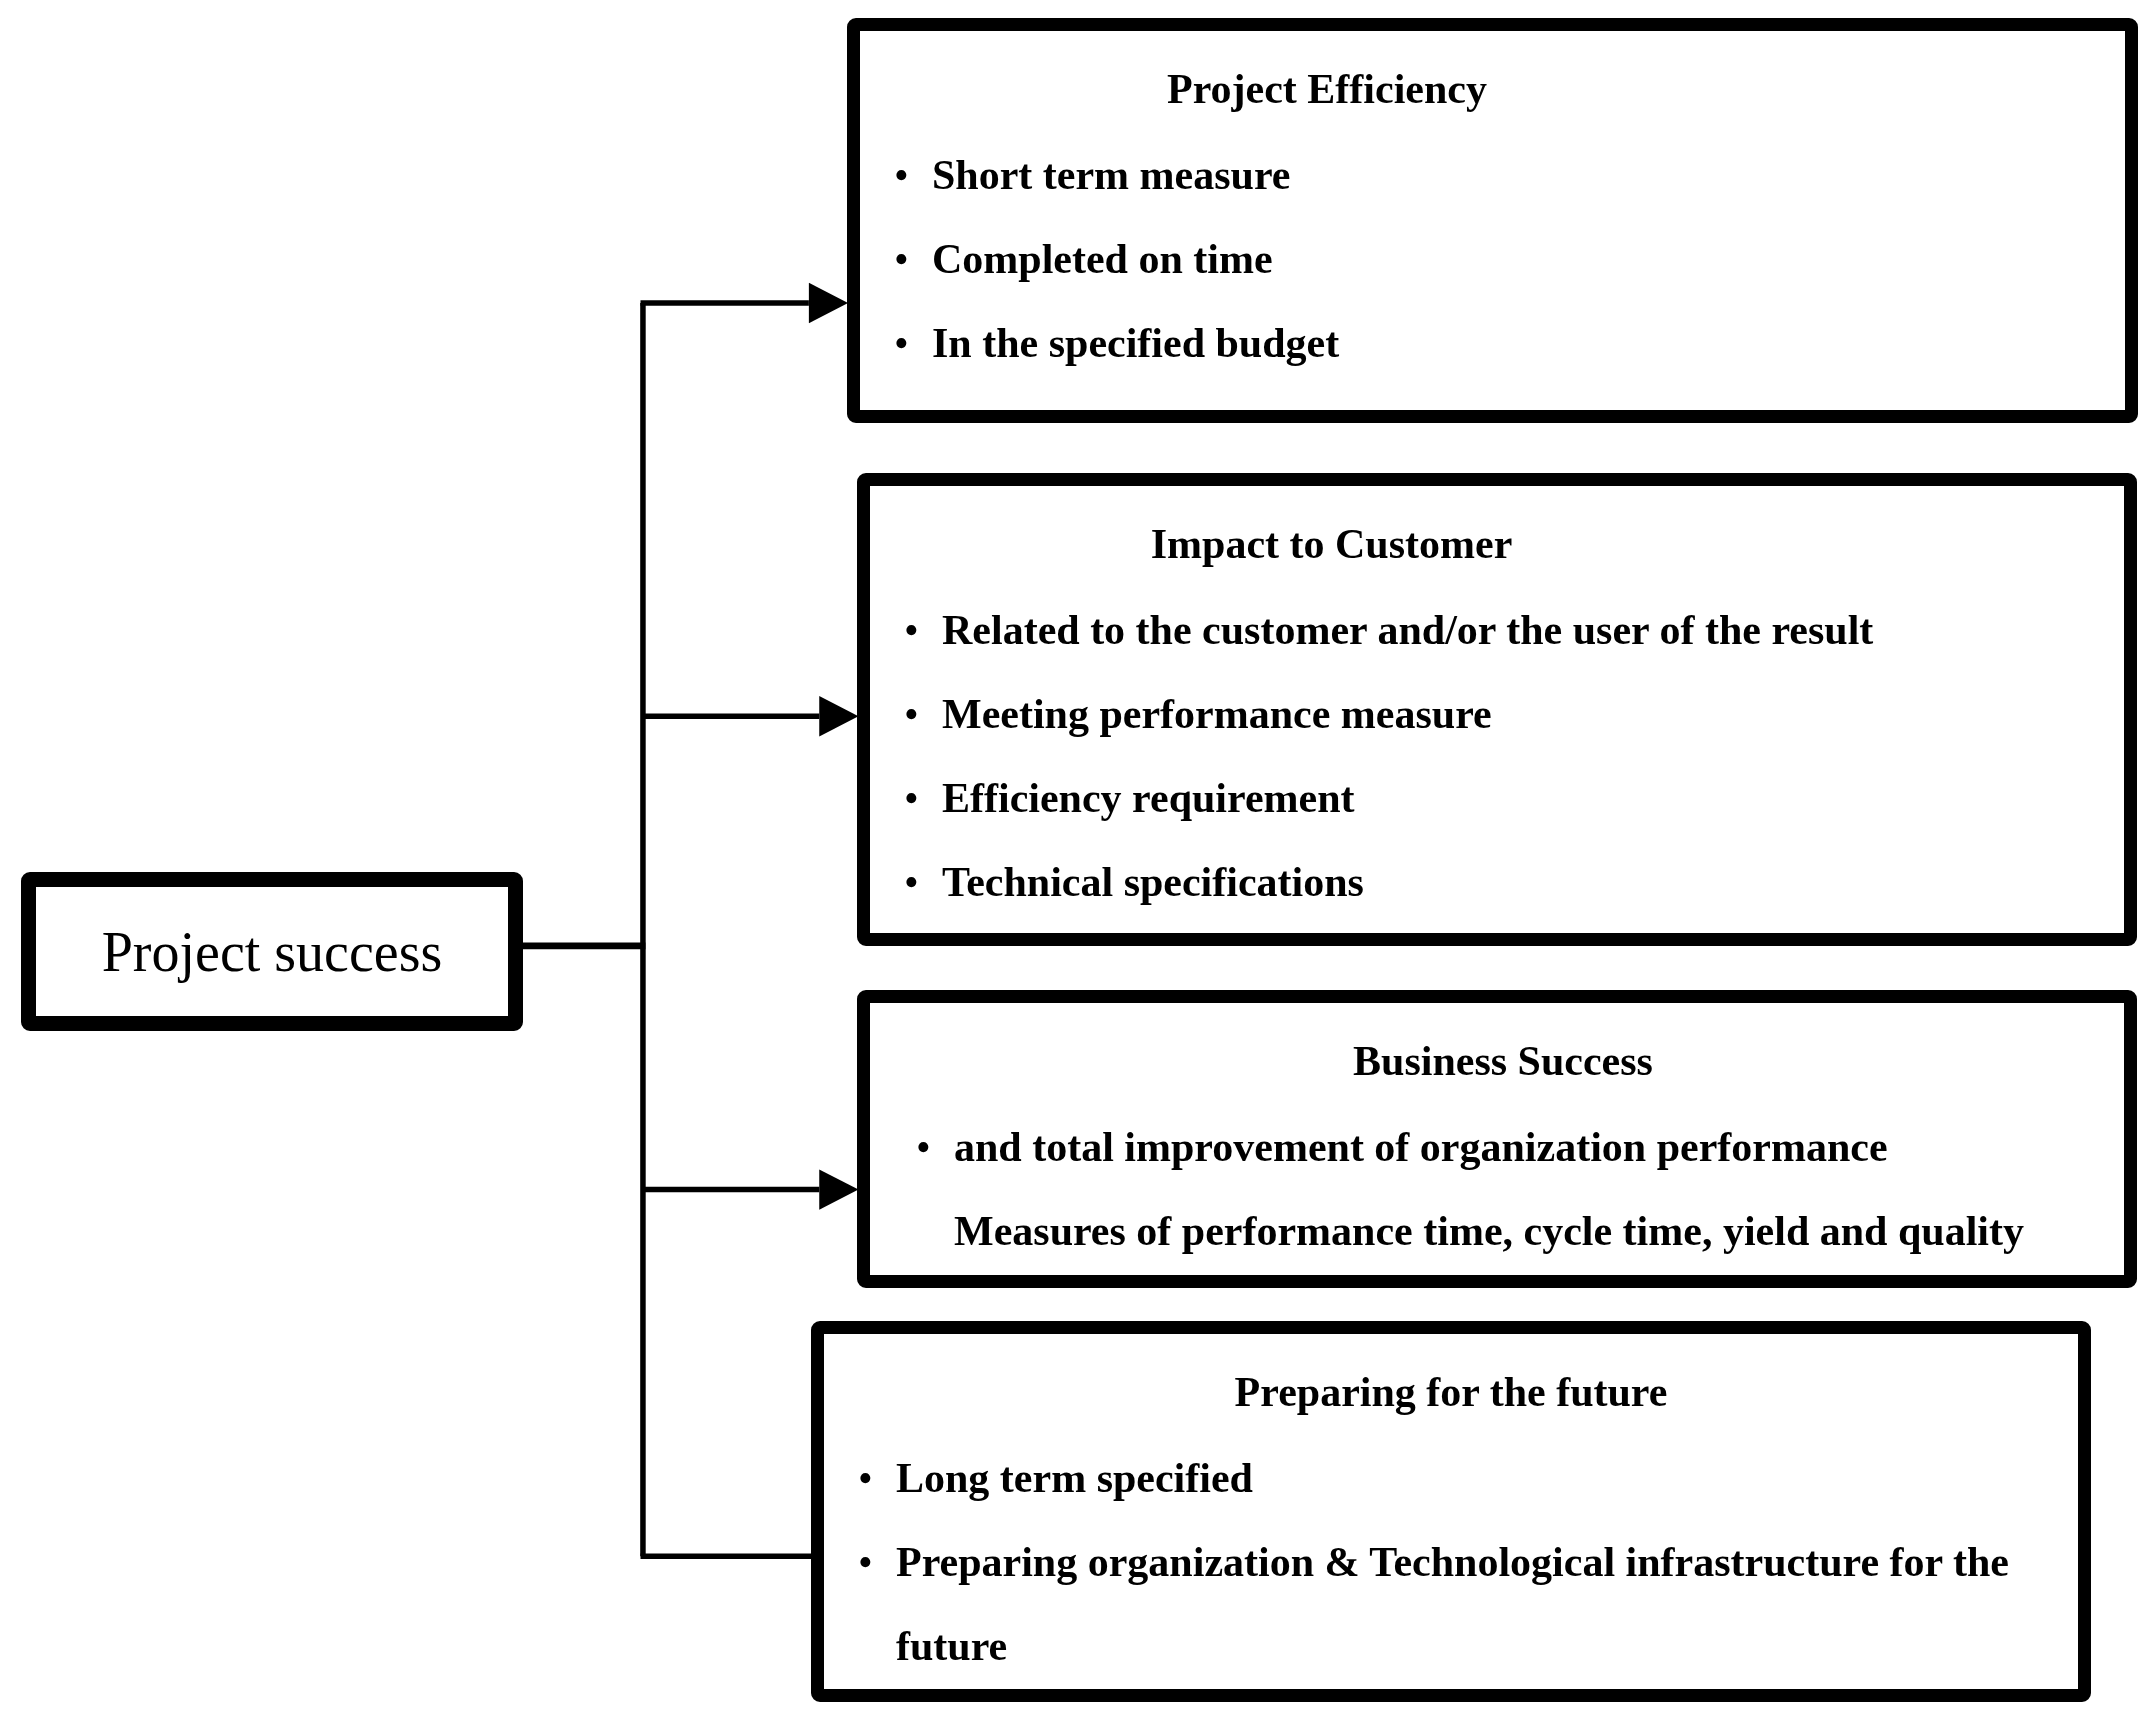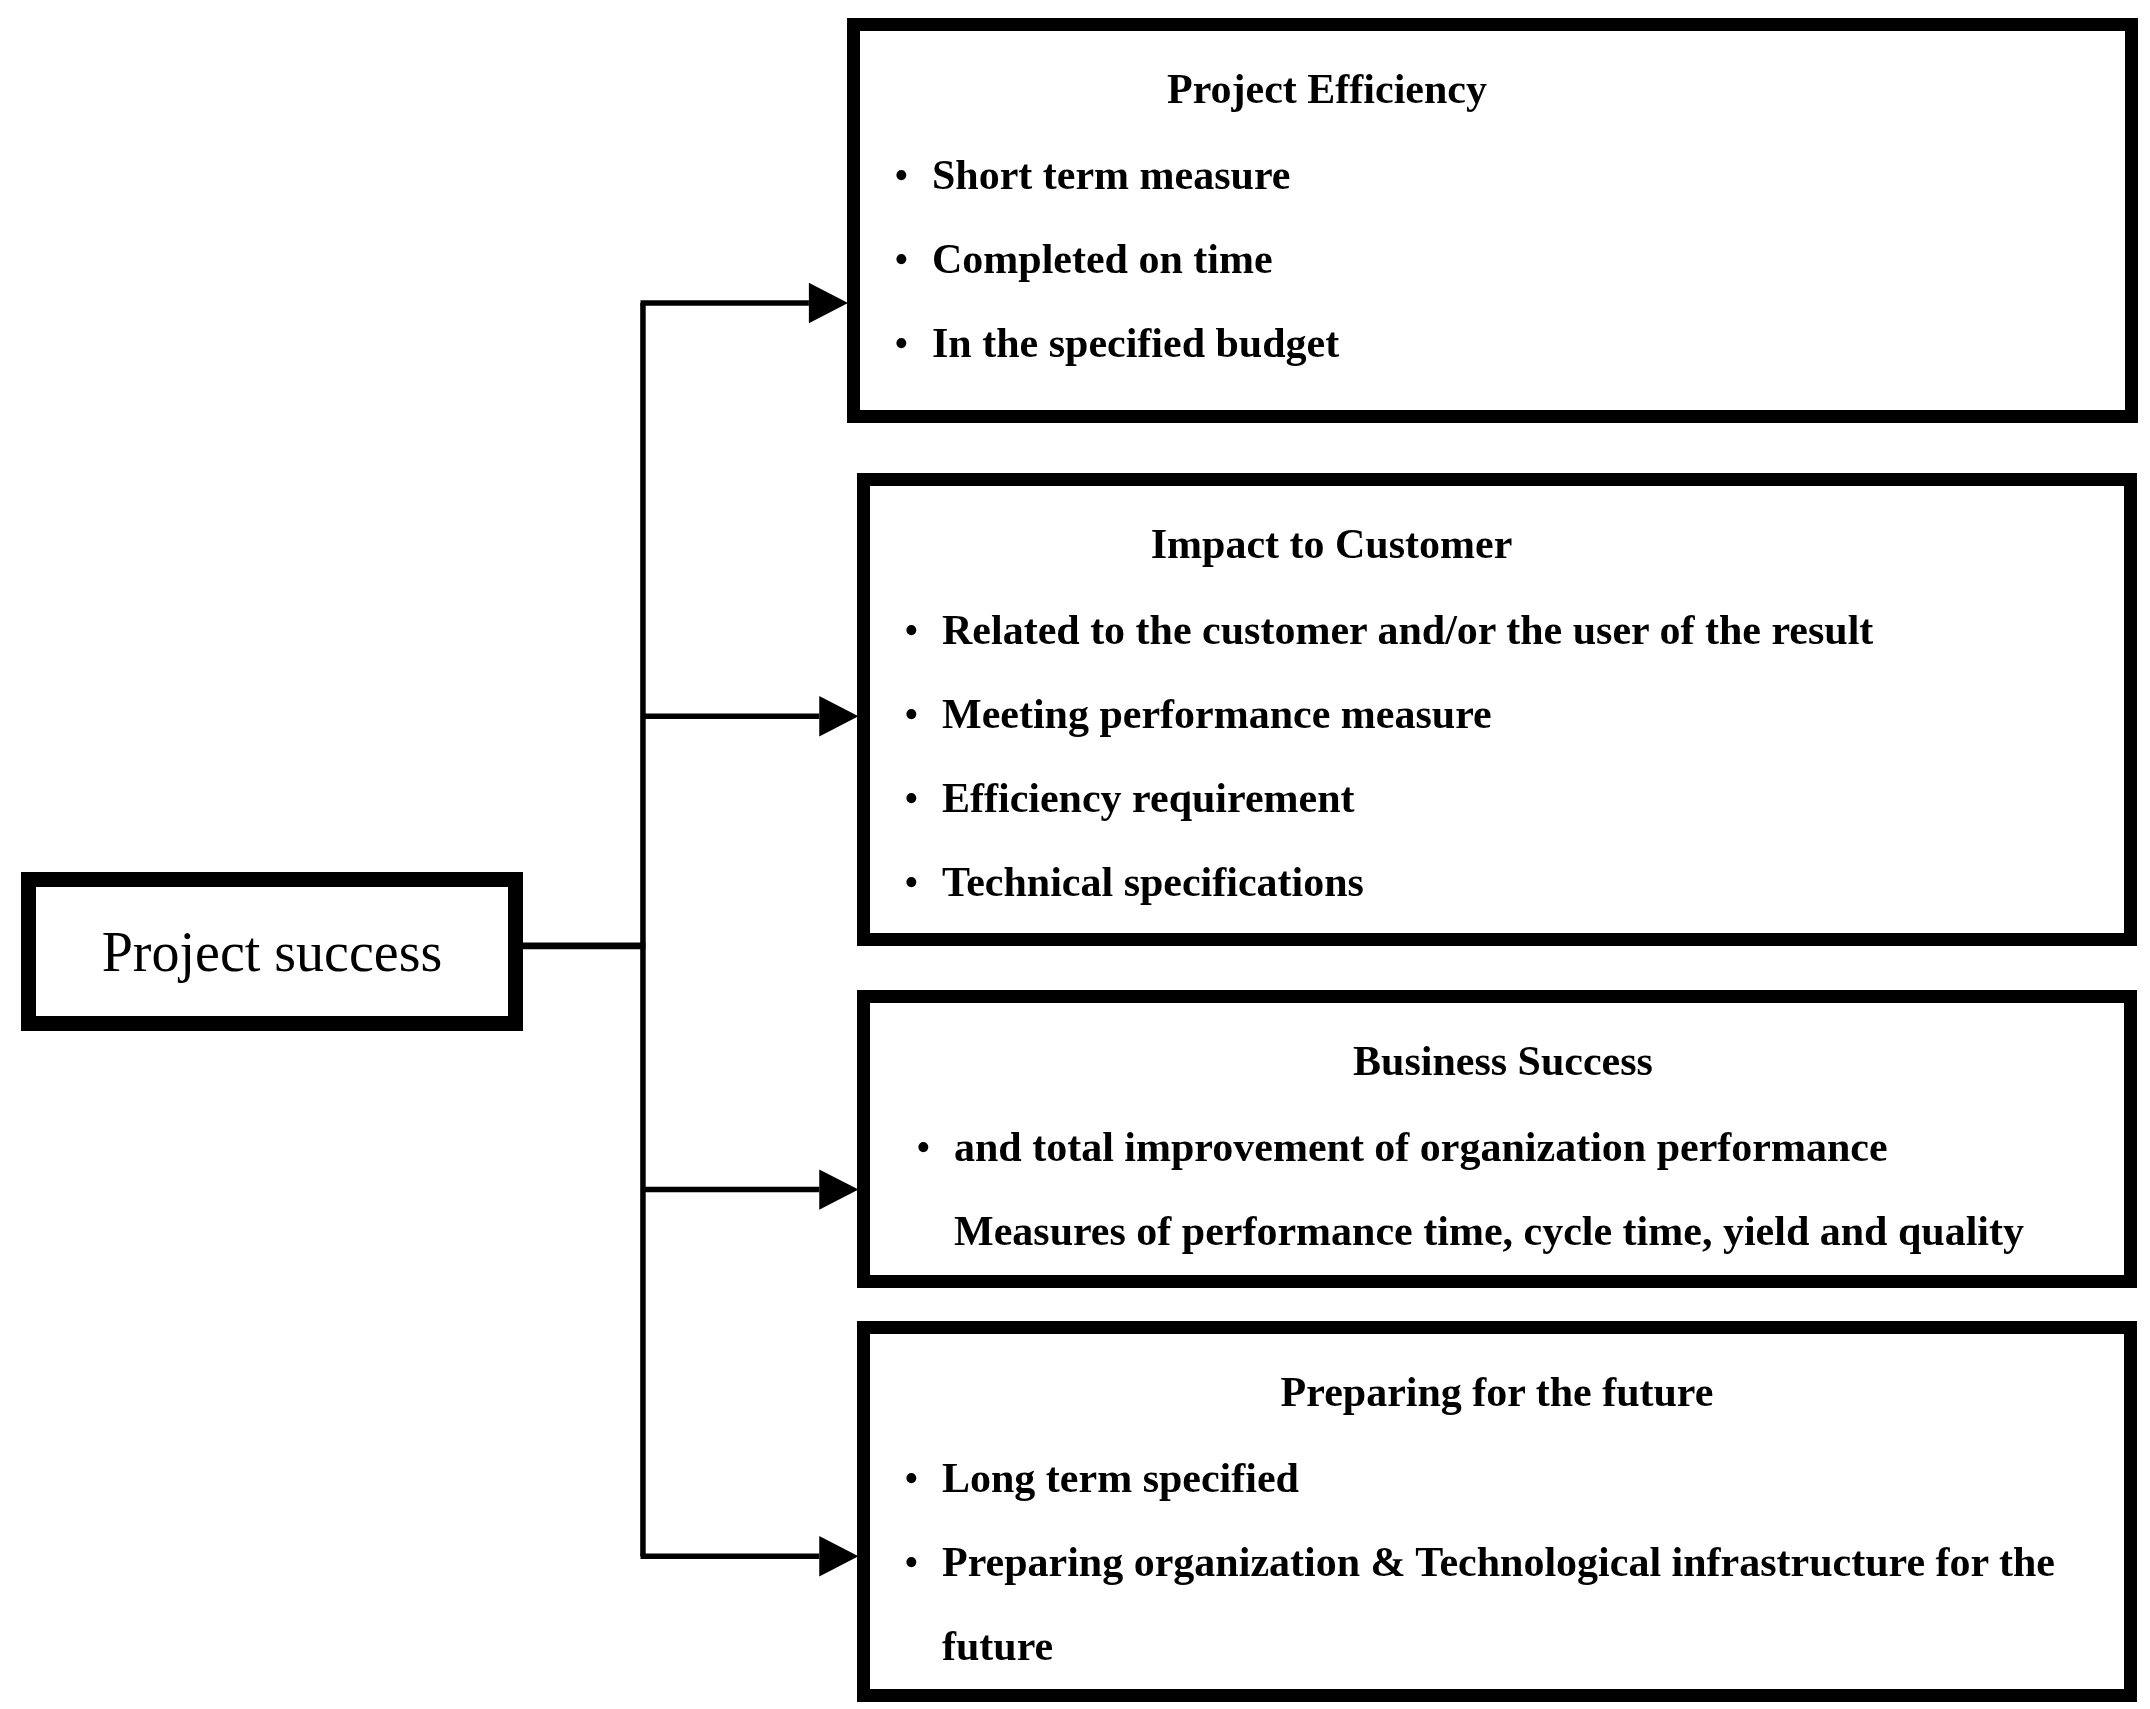--- a/index.html
+++ b/index.html
@@ -22,41 +22,42 @@
     top: 0;
     width: 2151px;
     height: 1710px;
   }
   .node {
     position: absolute;
     box-sizing: border-box;
     background: #ffffff;
     border-style: solid;
     border-color: #000000;
+    border-radius: 9px;
   }
   .root-node {
     left: 21px;
     top: 872px;
     width: 502px;
     height: 159px;
     border-width: 15.3px;
     display: flex;
     align-items: center;
     justify-content: center;
     font-size: 56px;
     white-space: nowrap;
   }
   .big-node {
     border-width: 13px;
     font-size: 42px;
   }
   #box-efficiency { left: 847px; top: 18.4px;   width: 1291px; height: 405px; }
   #box-customer   { left: 857px; top: 473px;  width: 1280px; height: 473px; }
   #box-business   { left: 857px; top: 990px; width: 1280px; height: 298px; padding-left: 12px; }
-  #box-future     { left: 857px; top: 1321px; width: 1280px; height: 381px; }
+  #box-future     { left: 811px; top: 1321px; width: 1280px; height: 381px; }
 
   .box-title {
     text-align: center;
     font-weight: bold;
     font-size: 42px;
     line-height: 86px;
     margin-top: 14.7px;
   }
   .box-title.shifted {
     padding-right: 331px;

